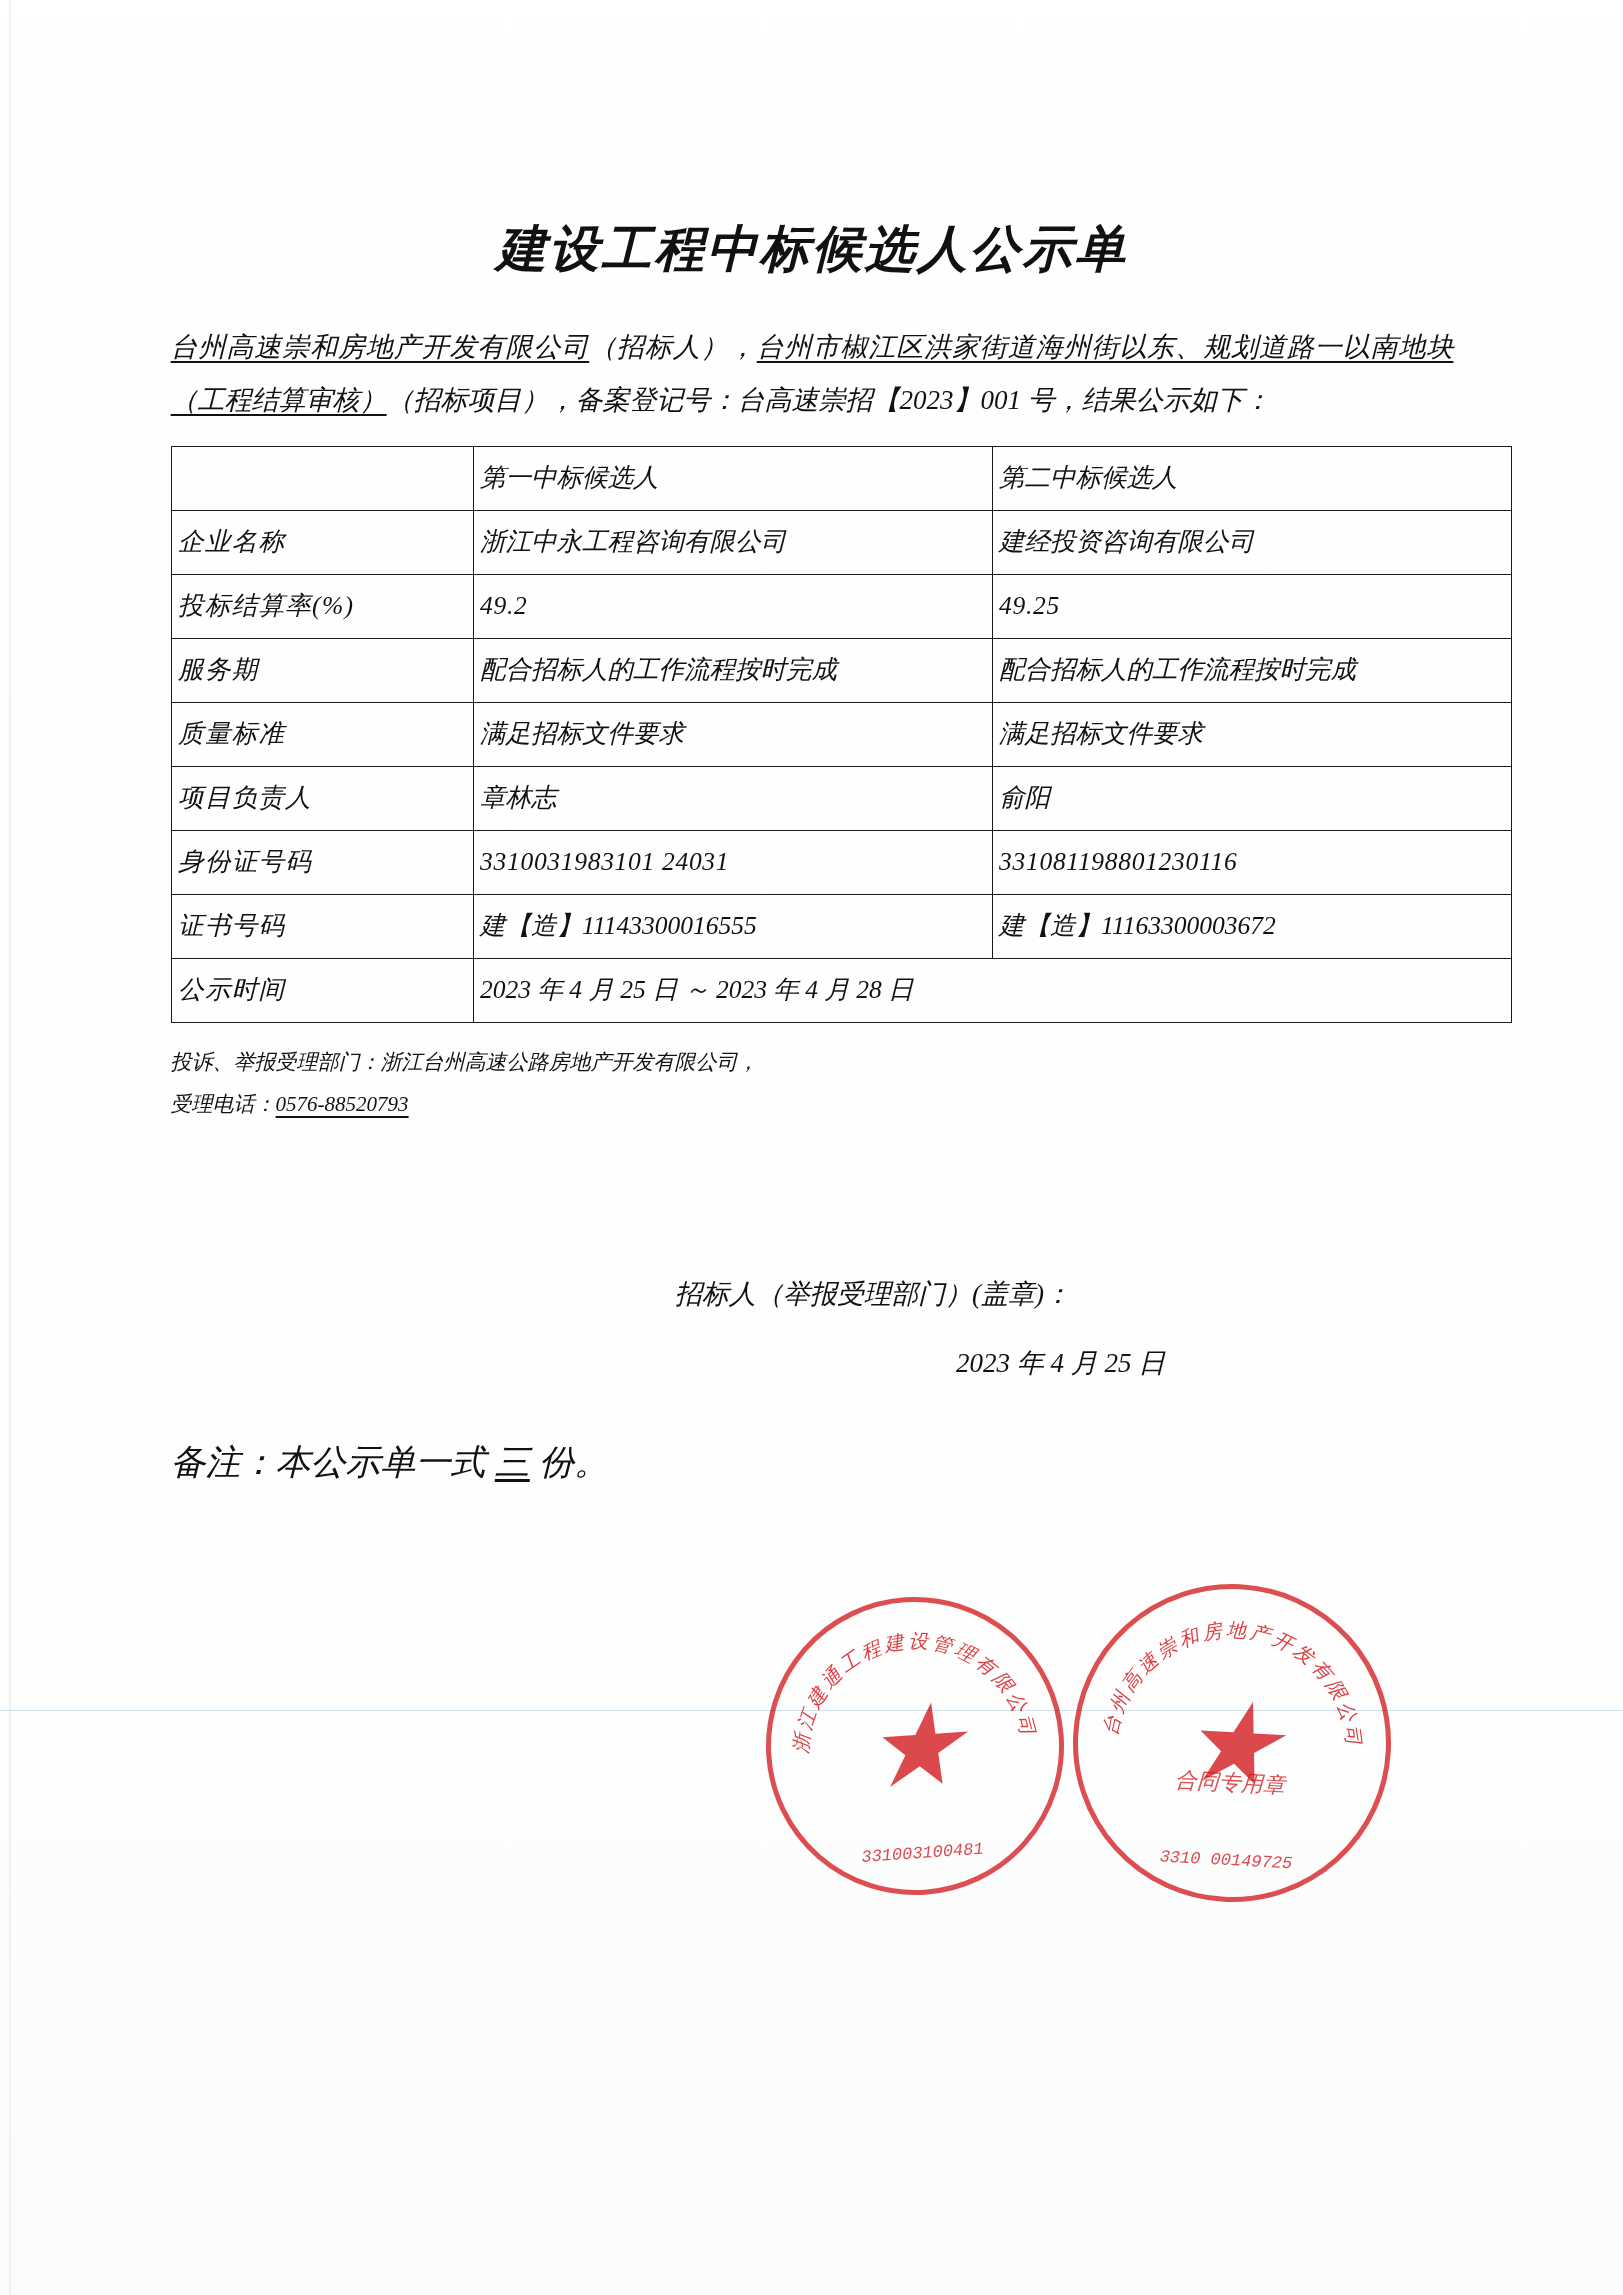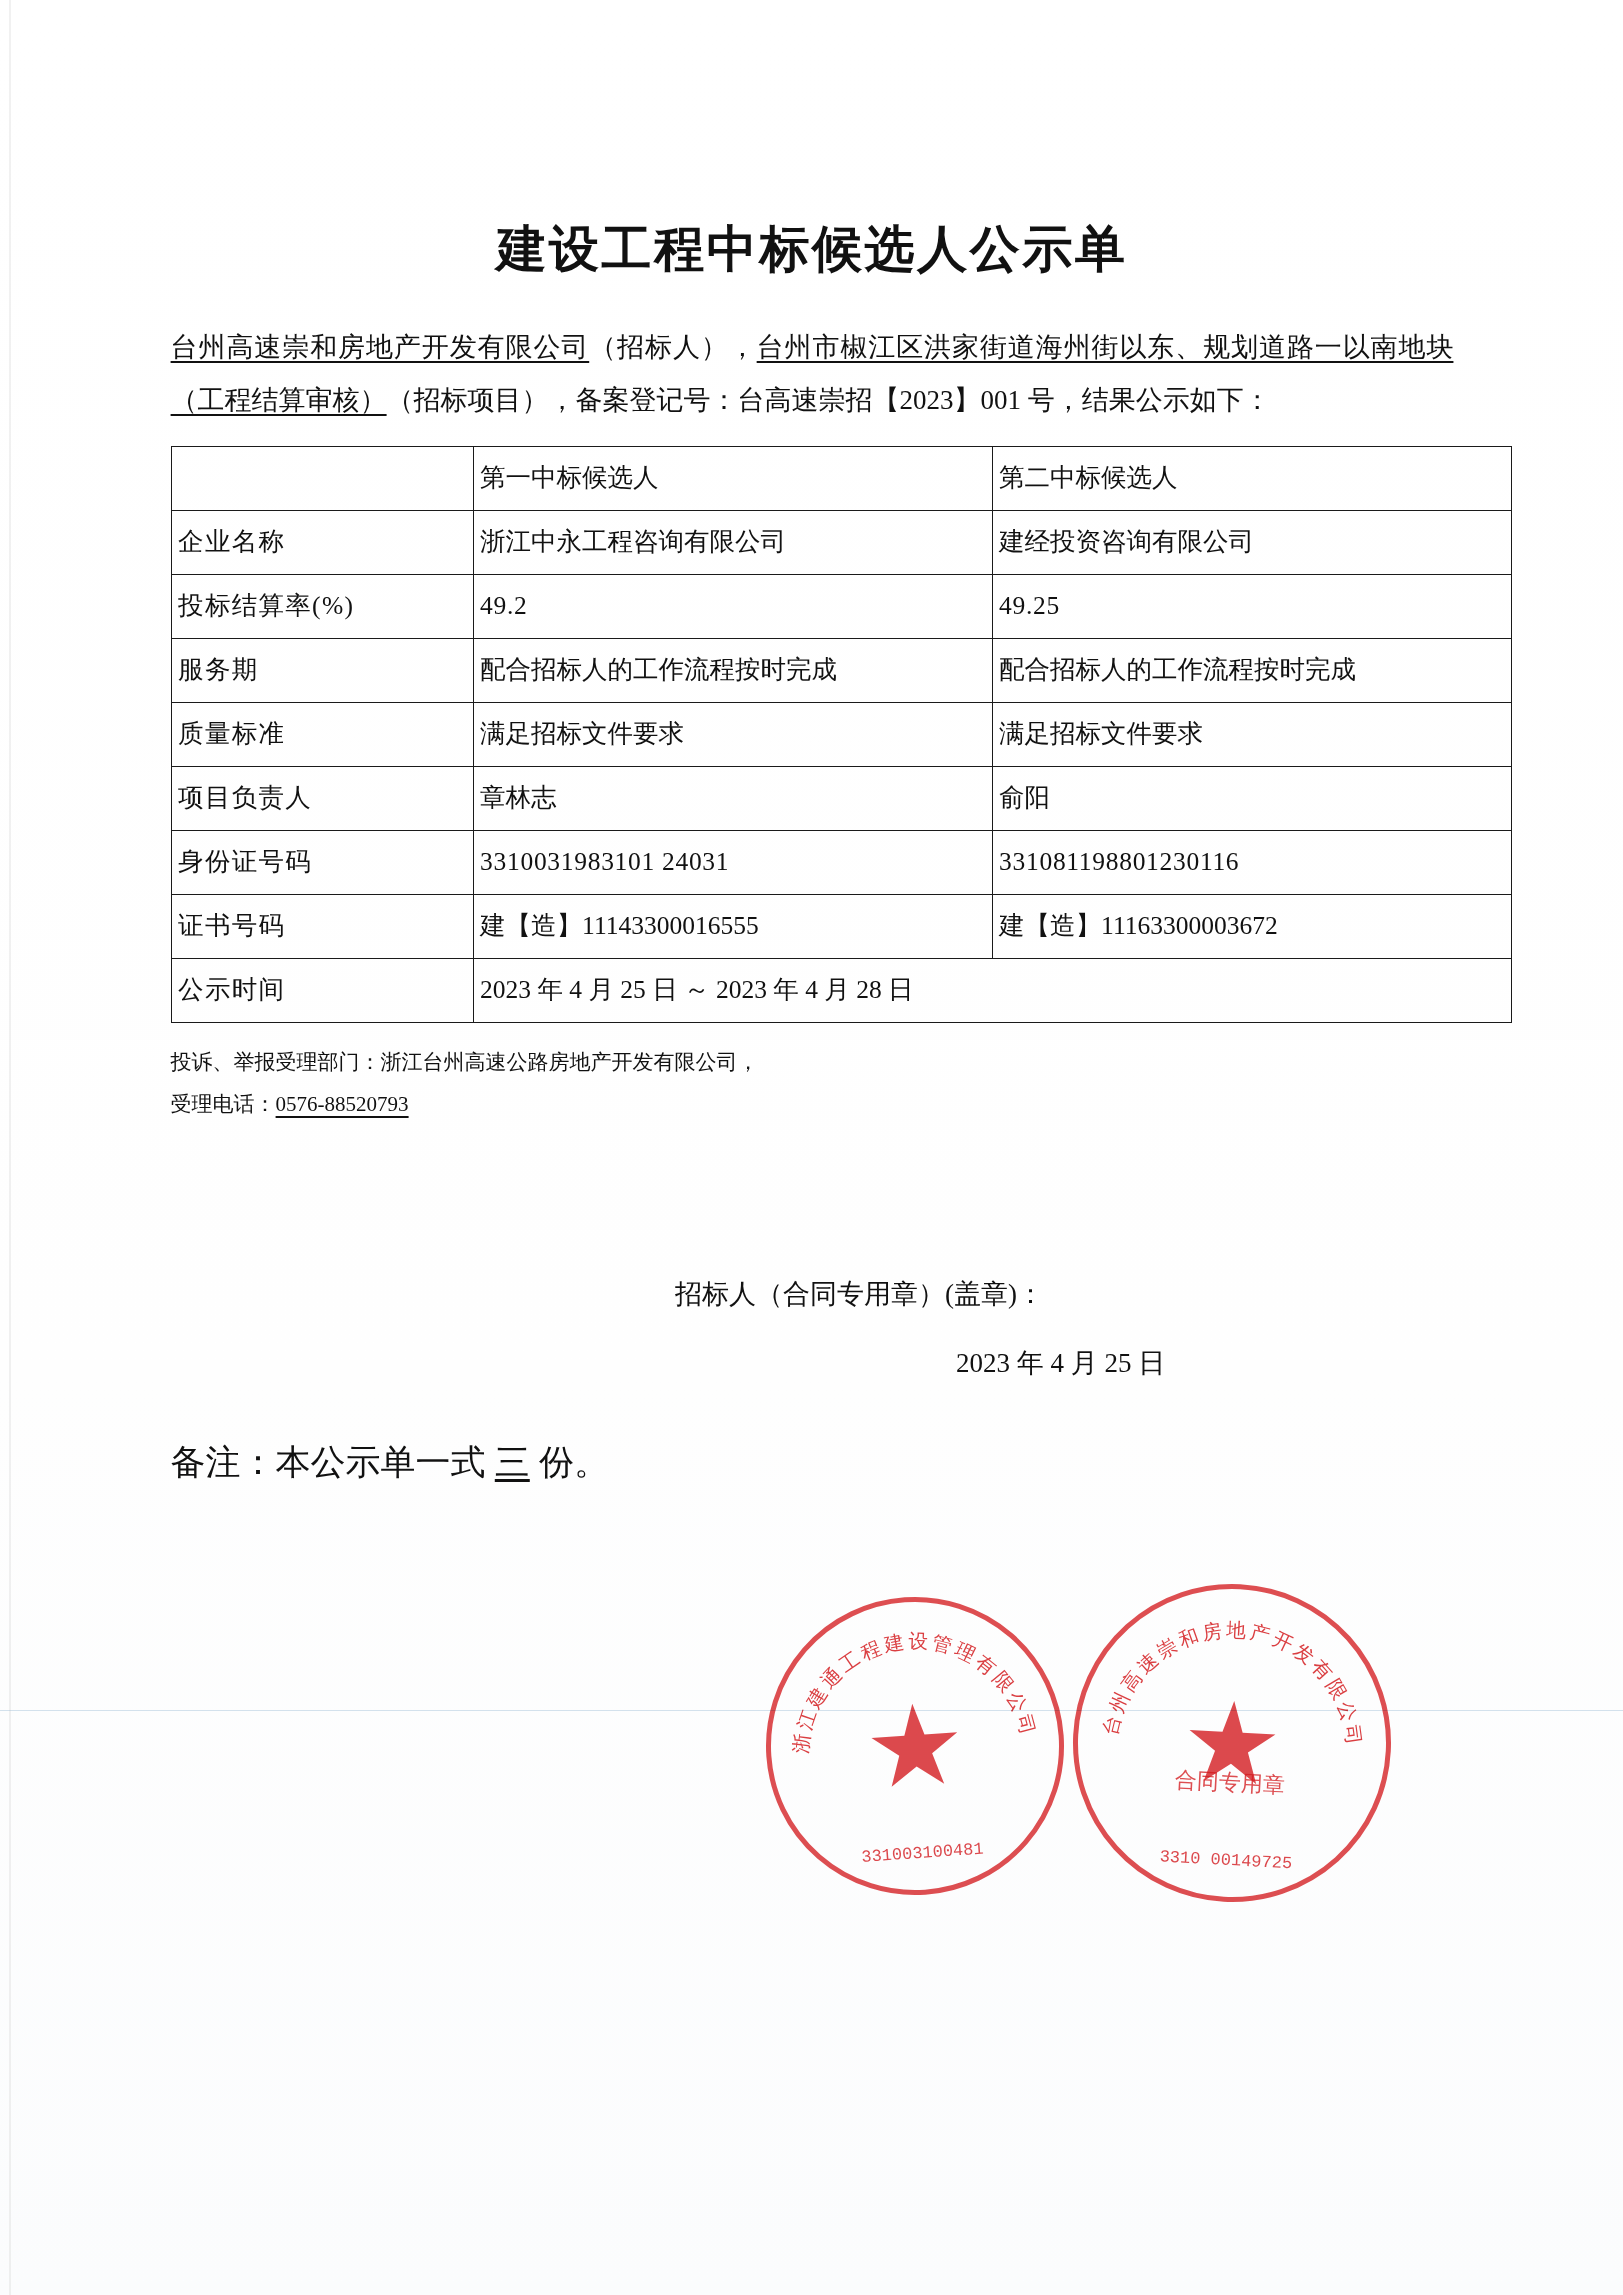--- a/index.html
+++ b/index.html
@@ -16,20 +16,21 @@
     overflow: hidden;
   }
 
   .page {
     position: absolute;
     left: 0;
     top: 0;
     width: 1623px;
     height: 2295px;
     background: #e5e5e5;
+    font-style: italic;
   }
 
   
   .scan-tint {
     position: absolute;
     inset: 0;
     background: linear-gradient(180deg, #ffffff 0%, #fefefe 60%, #fbfcfd 100%);
     pointer-events: none;
   }
 
@@ -260,21 +261,21 @@
         </tr>
       </tbody>
     </table>
 
     <div class="after">
       <div><span>投诉、举报受理部门：</span><span>浙江台州高速公路房地产开发有限公司，</span></div>
       <div><span>受理电话：</span><span class="u">0576-88520793</span></div>
     </div>
 
     <div class="sign-block">
-      <div class="sign-line">招标人（合同专用章）(盖章)：</div>
+      <div class="sign-line">招标人（举报受理部门）(盖章)：</div>
       <div class="sign-date">2023 年 4 月 25 日</div>
     </div>
 
     <div class="footnote"><span>备注：本公示单一式</span><span class="u">三</span><span>份。</span></div>
 
   </div>
 
   <div class="stamp stamp-1">
     <svg class="arc" viewBox="0 0 440 440">
       <defs>

